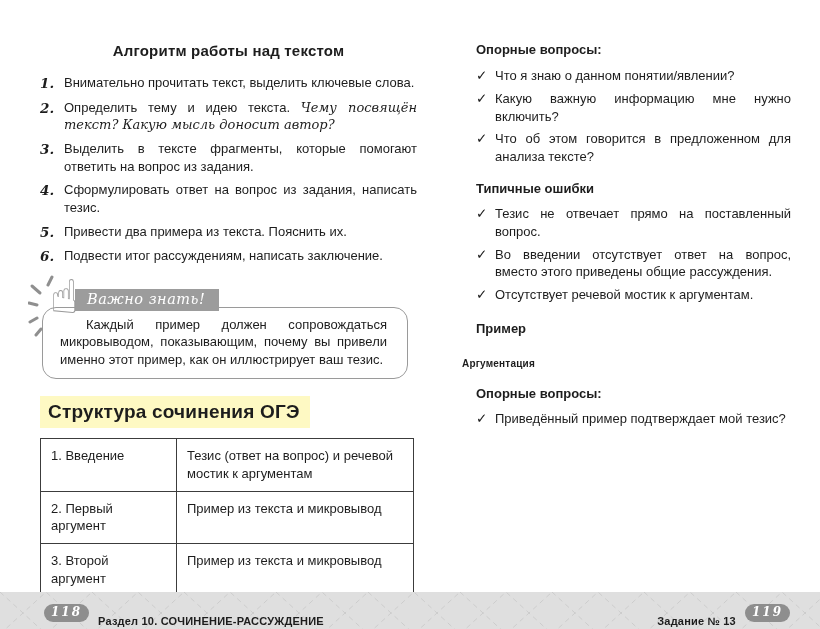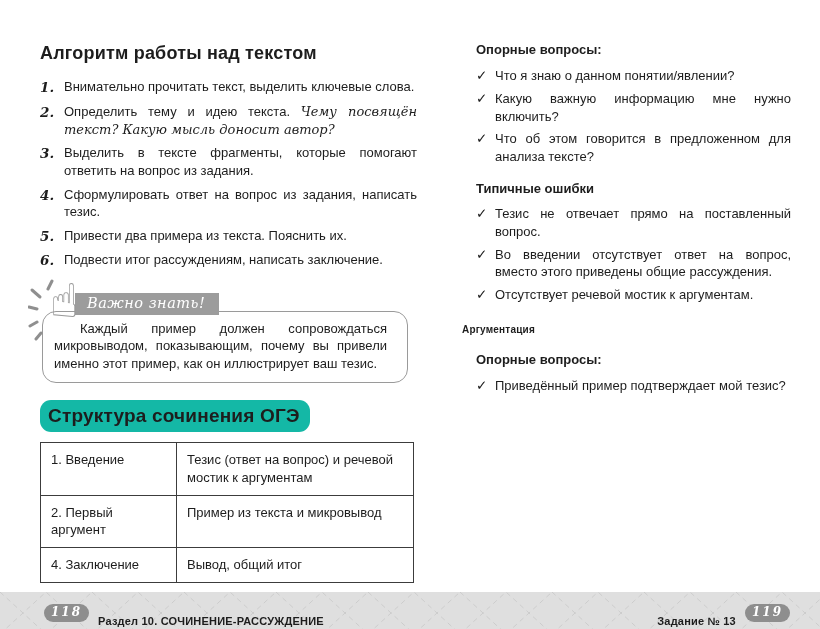--- a/index.html
+++ b/index.html
@@ -6,50 +6,50 @@
   html,body { width:820px; height:629px; }
   body {
     font-family:"Liberation Sans","DejaVu Sans",sans-serif;
     background:#ffffff; color:#1d1d1d; overflow:hidden; position:relative;
     font-size:13px; line-height:1.36;
   }
   .page-col { position:absolute; top:41px; }
   .col-left  { left:40px;  width:377px; }
   .col-right { left:457px; width:334px; }
 
-  .h1 { font-size:18px; font-weight:bold; letter-spacing:.2px; margin-bottom:13px; }
+  .h1 { font-size:15px; font-weight:bold; letter-spacing:.2px; margin-bottom:13px;text-align:center; }
 
   
   .step { display:flex; margin-bottom:6px; }
   .step-num { width:24px; flex:0 0 24px; font-family:"DejaVu Serif",serif; font-style:italic; font-weight:bold; font-size:13.5px; }
   .step-text { flex:1; text-align:justify; }
   .step-text .it { font-style:italic; font-family:"DejaVu Serif",serif; }
 
   
   .callout { position:relative; margin:41px 0 0 2px; width:366px; }
   .callout-box {
     border:1.5px solid #9a9a9a; border-radius:14px; background:#fff;
-    padding:8px 20px 9px 11px;
+    padding:8px 20px 9px 17px;
   }
   .callout-box p { text-indent:26px; text-align:justify; }
   .ribbon {
     position:absolute; top:-18px; left:33px; background:#9c9c9c; color:#fff;
     font-style:italic; font-weight:normal; font-size:14.5px; line-height:1.2;
     padding:2px 14px 3px 12px; letter-spacing:.5px; z-index:2;
     font-family:"DejaVu Serif",serif;
   }
   .hand-wrap { position:absolute; top:-34px; left:-14px; z-index:3; width:70px; height:70px; }
   .hand-glyph { position:absolute; left:22px; top:0; font-size:47px; line-height:1;
     color:#9a9a9a; font-family:"DejaVu Sans",sans-serif; }
   .spark { position:absolute; left:0; top:2px; }
 
   
   .hl-heading {
-    display:inline-block; margin-top:17px; background:#14b8a6;
-    font-size:19px; font-weight:bold; padding:3px 10px 4px 8px; letter-spacing:.2px;border-radius:11px;
+    display:inline-block; margin-top:17px; background:#fef9c3;
+    font-size:19px; font-weight:bold; padding:3px 10px 4px 8px; letter-spacing:.2px;
   }
   table.struct { border-collapse:collapse; margin-top:10px; width:374px; }
   table.struct td {
     border:1.2px solid #3c3c3c; padding:8px 10px; vertical-align:top; font-size:13px;
   }
   table.struct td:first-child { width:136px; }
   .body-p { margin-top:8px; text-indent:16px; text-align:justify; }
 
   
   .sub-block { margin-left:19px; }
@@ -141,20 +141,24 @@
     <tbody>
       <tr>
         <td>1. Введение</td>
         <td>Тезис (ответ на вопрос) и речевой мостик к аргументам</td>
       </tr>
       <tr>
         <td>2. Первый аргумент</td>
         <td>Пример из текста и микровывод</td>
       </tr>
       <tr>
+        <td>3. Второй аргумент</td>
+        <td>Пример из текста и микровывод</td>
+      </tr>
+      <tr>
         <td>4. Заключение</td>
         <td>Вывод, общий итог</td>
       </tr>
     </tbody>
   </table>
 
   
   
 </div>
 
@@ -185,20 +189,21 @@
     <div class="check-item">
       <span class="check">✓</span>
       <span class="check-text">Во введении отсутствует ответ на вопрос, вместо этого приведены общие рассуждения.</span>
     </div>
     <div class="check-item">
       <span class="check">✓</span>
       <span class="check-text">Отсутствует речевой мостик к аргументам.</span>
     </div>
   </div>
 
+  <div class="example-h">Пример</div>
 
   <div class="h2">Аргументация</div>
 
   <div class="sub-block mt14">
     <div class="sub-h">Опорные вопросы:</div>
     <div class="check-item">
       <span class="check">✓</span>
       <span class="check-text">Приведённый пример подтверждает мой тезис?</span>
     </div>
 

